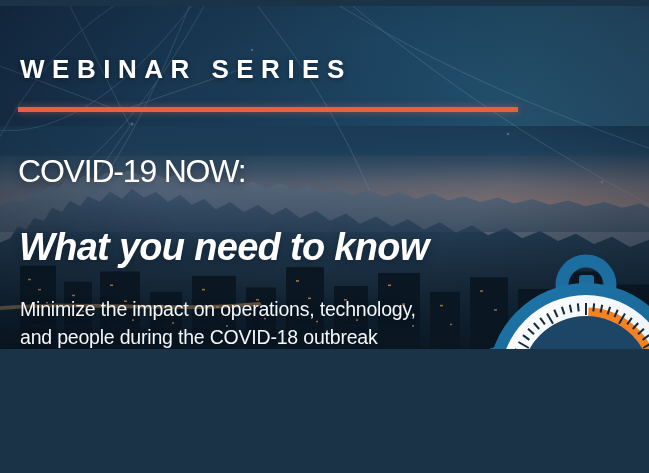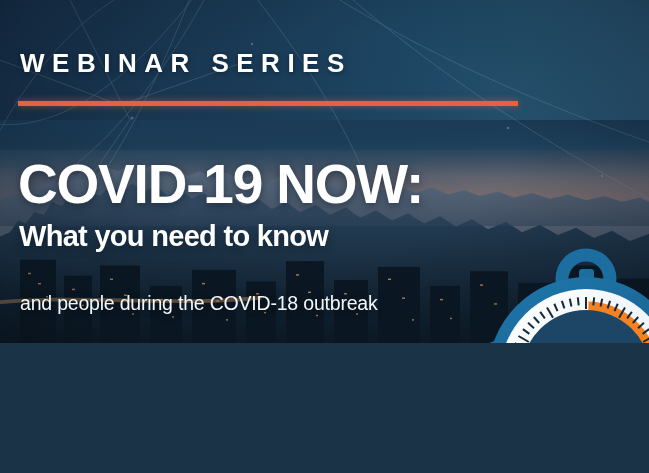--- a/index.html
+++ b/index.html
@@ -10,20 +10,21 @@
   body {
     font-family: "Liberation Sans", sans-serif;
   }
 
   .banner {
     position: relative;
     width: 649px;
     height: 343px;
     overflow: hidden;
     background: #701a75;
+    margin-top: 6px;
   }
 
   
   .bg-sky {
     position: absolute;
     inset: 0;
     background:
       linear-gradient(178deg,
         #1d3449 0%,
         #1d3f59 16%,
@@ -149,39 +150,40 @@
     top: 101px;
     width: 500px;
     height: 5px;
     background: #e8603c;
     box-shadow: 0 0 7px rgba(232,96,60,0.55);
   }
 
   .title {
     position: absolute;
     left: 18px;
-    top: 157px;
-    font-size: 55px;
-    font-weight: bold;
+    top: 149px;
+    font-size: 32px;
+    font-weight: normal;
     color: #ffffff;
     letter-spacing: -1.2px;
     line-height: 1;
     text-shadow: 0 2px 9px rgba(6,18,30,0.5);
   }
 
   .subtitle {
     position: absolute;
     left: 19px;
     top: 222px;
-    font-size: 29px;
+    font-size: 38px;
     font-weight: bold;
     color: #ffffff;
     letter-spacing: -0.7px;
     line-height: 1;
     text-shadow: 0 2px 9px rgba(6,18,30,0.5);
+    font-style: italic;
   }
 
   .blurb {
     position: absolute;
     left: 20px;
     top: 290px;
     font-size: 19.5px;
     font-weight: normal;
     color: #f4f6f8;
     letter-spacing: -0.2px;
@@ -340,20 +342,21 @@
 
     <div class="eyebrow">WEBINAR SERIES</div>
 
     <div class="rule"></div>
 
     <div class="title">COVID-19 NOW:</div>
 
     <div class="subtitle">What you need to know</div>
 
     <div class="blurb">
+      <span>Minimize the impact on operations, technology,</span>
       <span>and people during the COVID-18 outbreak</span>
     </div>
 
     <div class="stopwatch">
       <svg width="230" height="230" viewBox="0 0 230 230">
         <defs>
           <linearGradient id="dialGrad" x1="0" y1="0" x2="1" y2="1">
             <stop offset="0%" stop-color="#ffffff"></stop>
             <stop offset="55%" stop-color="#eef4f7"></stop>
             <stop offset="100%" stop-color="#c9d8e0"></stop>

